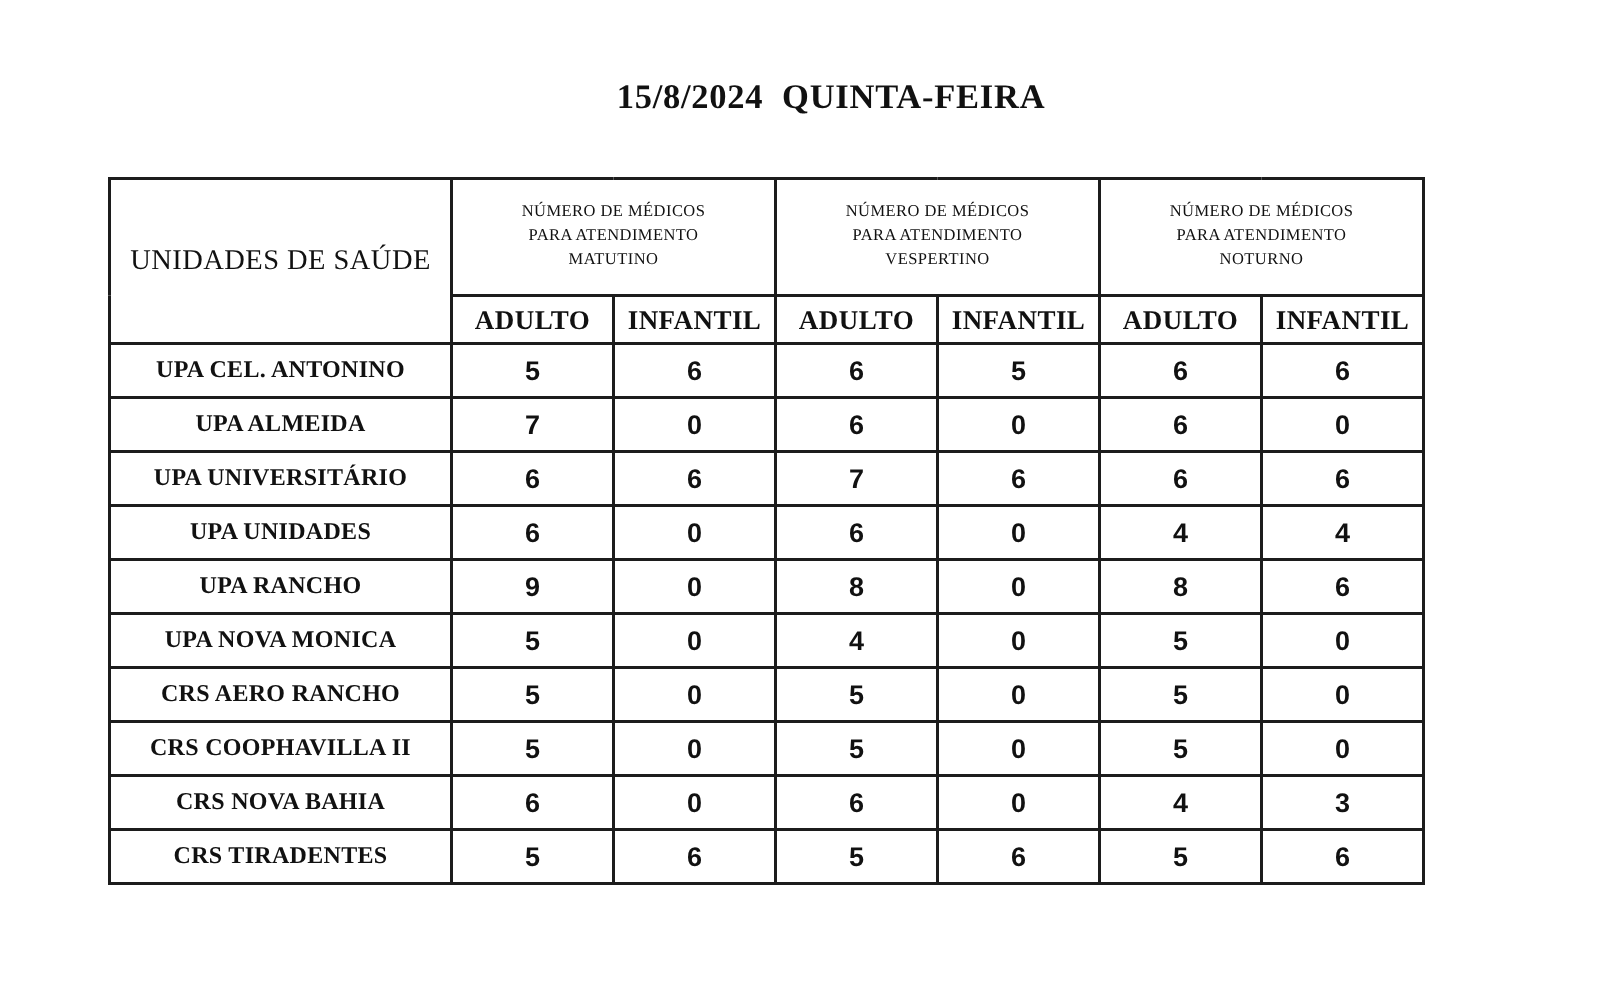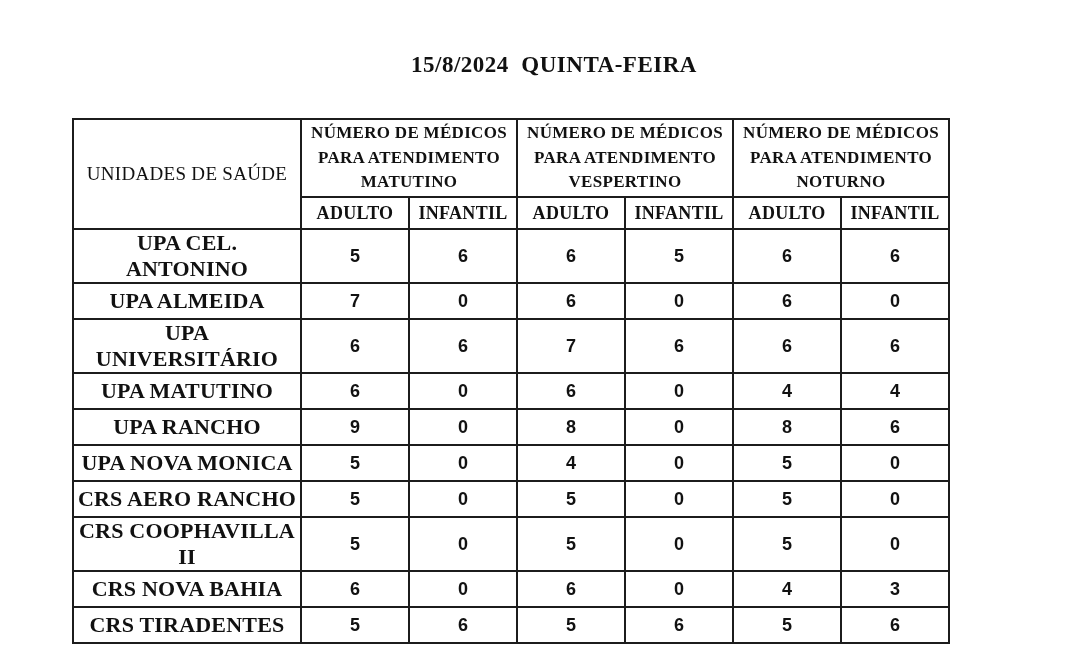--- a/index.html
+++ b/index.html
@@ -38,36 +38,36 @@
     vertical-align: middle;
     background: #ffffff;
   }
   th.unit-header {
     font-size: 19px;
     font-weight: normal;
     letter-spacing: 0.3px;
   }
   th.group-header {
     height: 78px;
-    font-size: 17px;
-    font-weight: bold;
+    font-size: 11px;
+    font-weight: normal;
     white-space: pre-line;
     line-height: 1.45;
     letter-spacing: 0.3px;
     margin-left: 39px;
   }
   th.sub-header {
     height: 32px;
     font-size: 18px;
     font-weight: bold;
     letter-spacing: 0.3px;
   }
   td.unit-cell {
     height: 36px;
-    font-size: 22px;
+    font-size: 16px;
     font-weight: bold;
     letter-spacing: 0.2px;
   }
   td.value-cell {
     height: 36px;
     font-family: "Liberation Sans", sans-serif;
     font-size: 18px;
     font-weight: bold;
   }
 </style>
@@ -130,21 +130,21 @@
     <tr>
       <td class="unit-cell">UPA UNIVERSITÁRIO</td>
       <td class="value-cell">6</td>
       <td class="value-cell">6</td>
       <td class="value-cell">7</td>
       <td class="value-cell">6</td>
       <td class="value-cell">6</td>
       <td class="value-cell">6</td>
     </tr>
     <tr>
-      <td class="unit-cell">UPA MATUTINO</td>
+      <td class="unit-cell">UPA UNIDADES</td>
       <td class="value-cell">6</td>
       <td class="value-cell">0</td>
       <td class="value-cell">6</td>
       <td class="value-cell">0</td>
       <td class="value-cell">4</td>
       <td class="value-cell">4</td>
     </tr>
     <tr>
       <td class="unit-cell">UPA RANCHO</td>
       <td class="value-cell">9</td>

